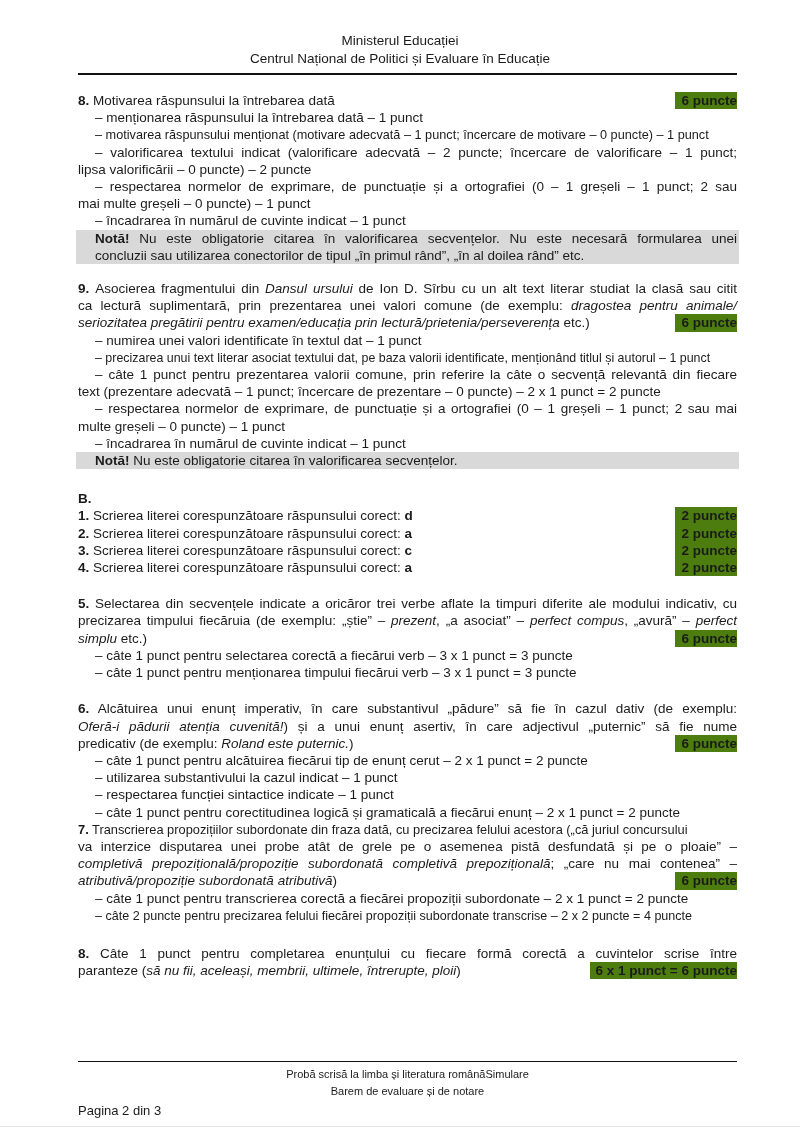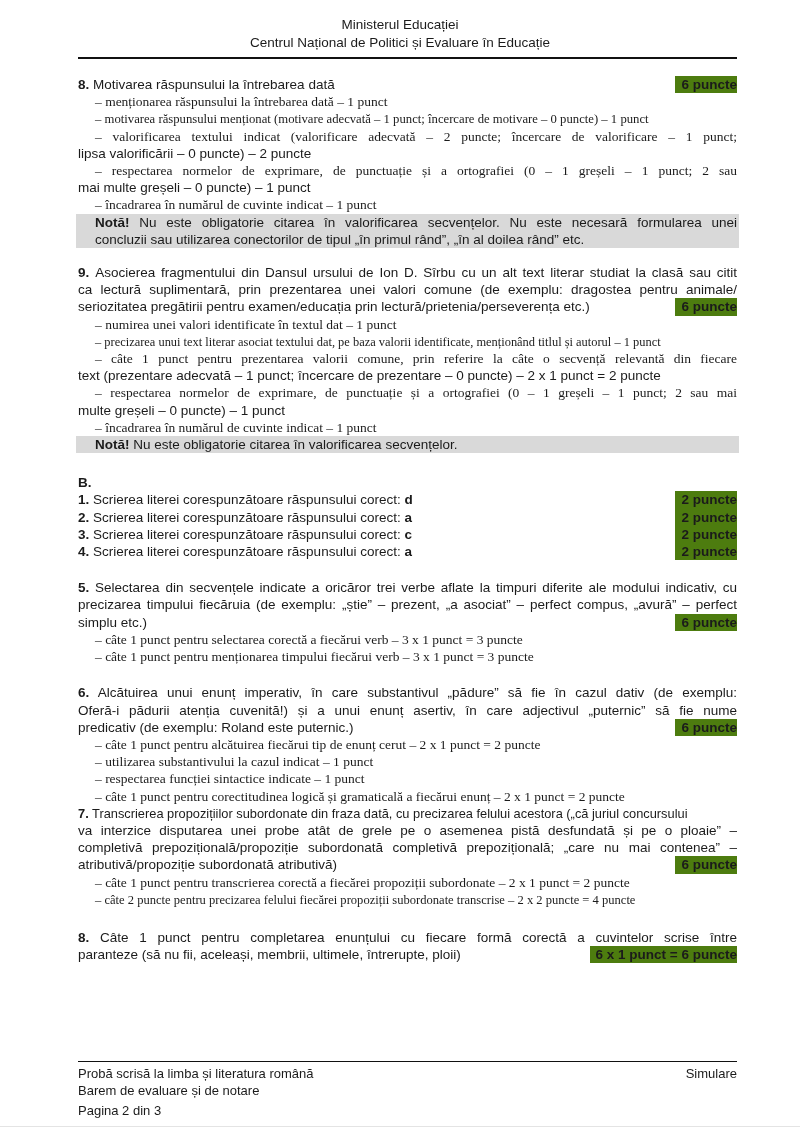--- a/index.html
+++ b/index.html
@@ -2,34 +2,34 @@
 <html lang="ro" style="--hl: #d9d9d9;"><head>
 <meta charset="utf-8">
 <style>
   html,body{margin:0;padding:0;}
   body{
     width:800px;height:1127px;background:#ffffff;position:relative;
     font-family:"Liberation Sans","DejaVu Sans",sans-serif;
     color:#1b1b1b;-webkit-font-smoothing:antialiased;
   }
   .page{position:absolute;inset:0;overflow:hidden;border-bottom:1px solid #e4e4e4;}
-  .header{padding-top:16px;text-align:center;font-size:13.5px;line-height:17.5px;}
+  .header{padding-top:32px;text-align:center;font-size:13.5px;line-height:17.5px;}
   .rule{border:none;border-top:2px solid #111;margin:6px 63px 0 78px;}
   .content{margin:17px 63px 0 78px;}
   .line{font-size:13.5px;line-height:17.2px;position:relative;min-height:17.2px;}
   .line.j{text-align:justify;text-align-last:justify;}
-  .line.ind{padding-left:17px;font-family:Liberation Serif, serif;}
+  .line.ind{padding-left:17px;}
   .line.bg{background:var(--hl,#d9d9d9);margin:0 -2px;padding-left:19px;padding-right:2px;}
   .b{font-weight:bold;}
-  .i{}
+  .i{font-style:italic;}
   .fit{display:inline-block;white-space:nowrap;transform-origin:0 50%;}
   .pts{position:absolute;right:0;top:0;font-weight:bold;background:#4d7c0f;padding-left:6px;}
   .footer{position:absolute;left:78px;right:63px;top:1061px;}
   .footer .frule{border:none;border-top:1.5px solid #111;margin:0 0 4px 0;}
-  .frow{display:flex;justify-content:space-between;font-size:13px;line-height:16.5px;}
+  .frow{display:flex;justify-content:center;font-size:11px;line-height:16.5px;}
   .fcenter{font-size:13px;margin-top:4px;}
 </style>
 </head>
 <body>
 
 <div class="page">
 
   <div class="header">
     <div>Ministerul Educației</div>
     <div>Centrul Național de Politici și Evaluare în Educație</div>

